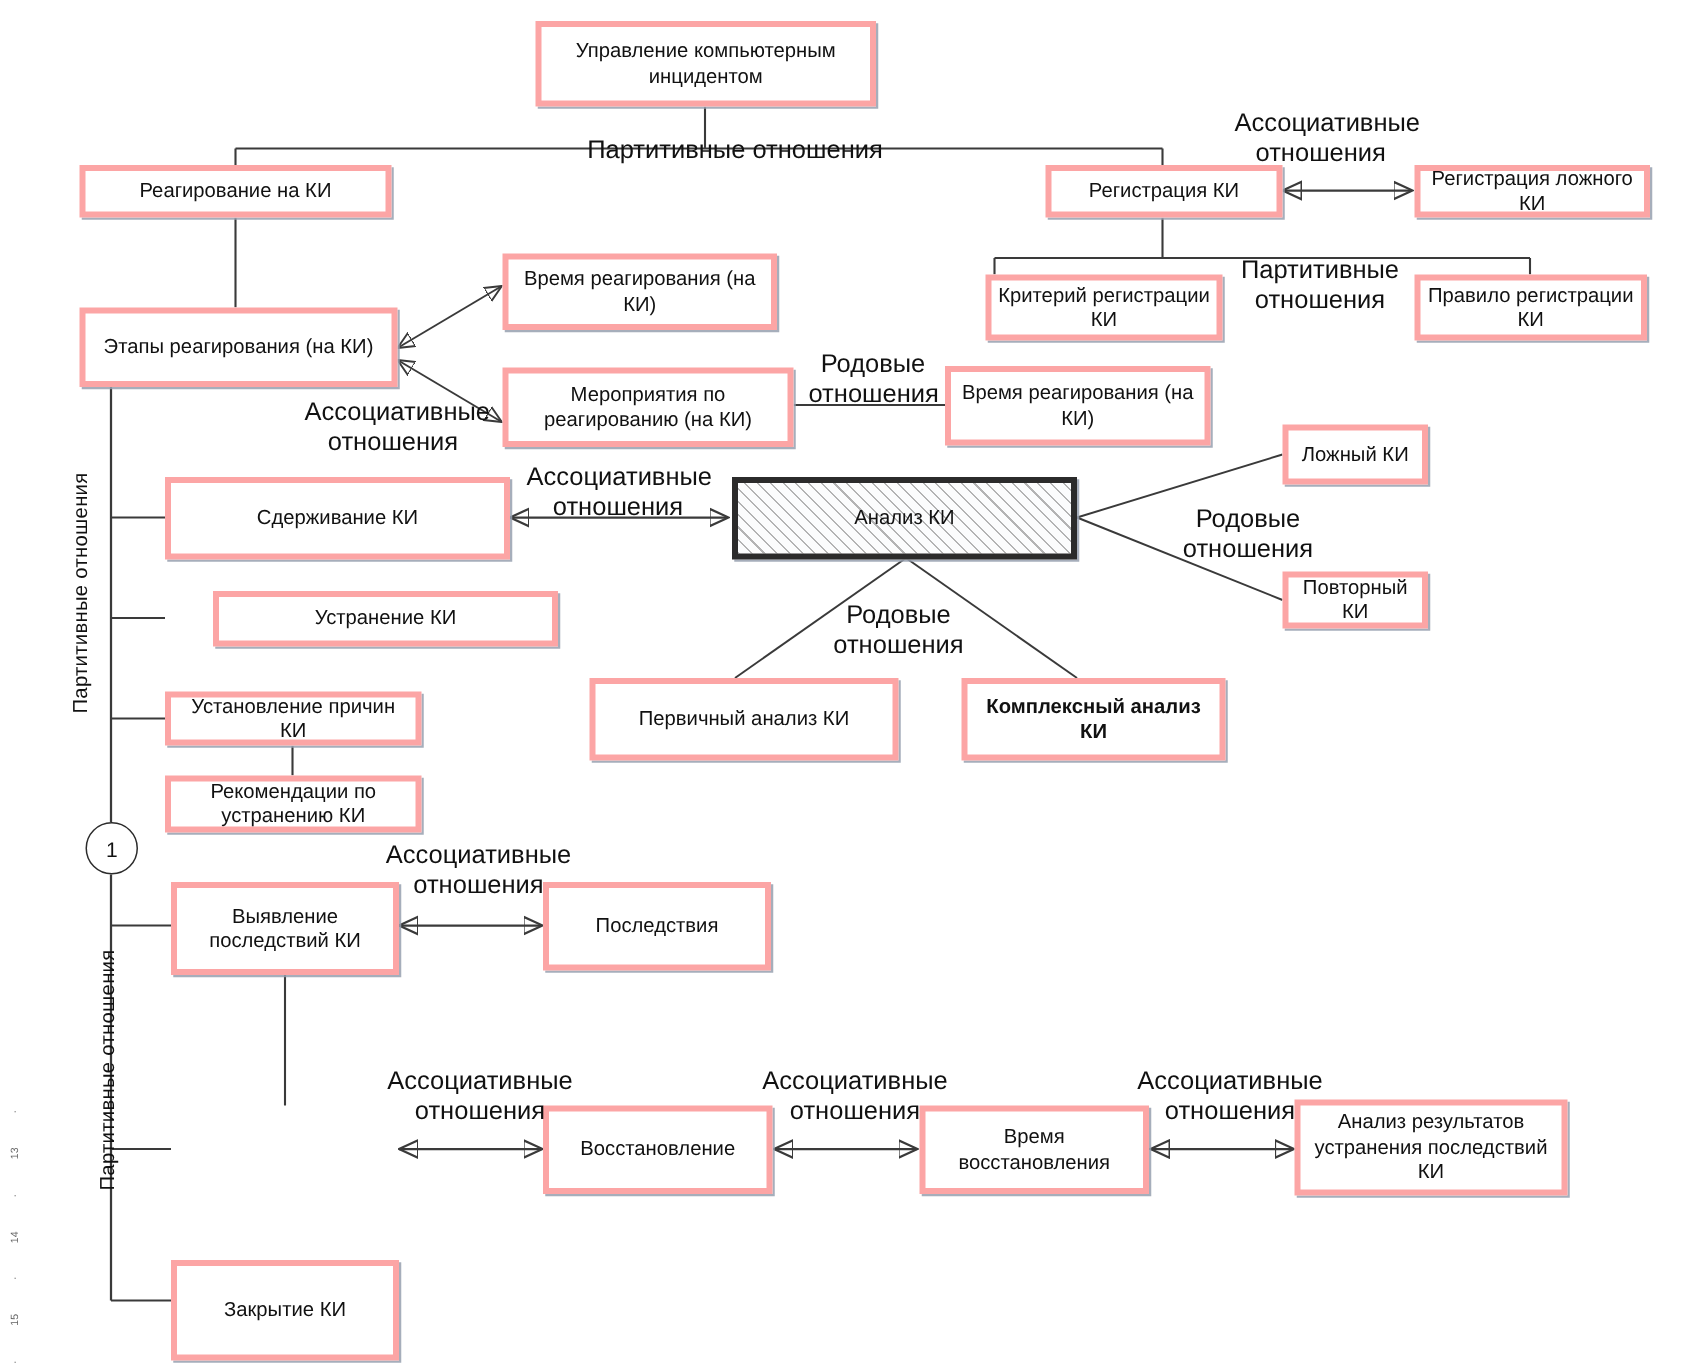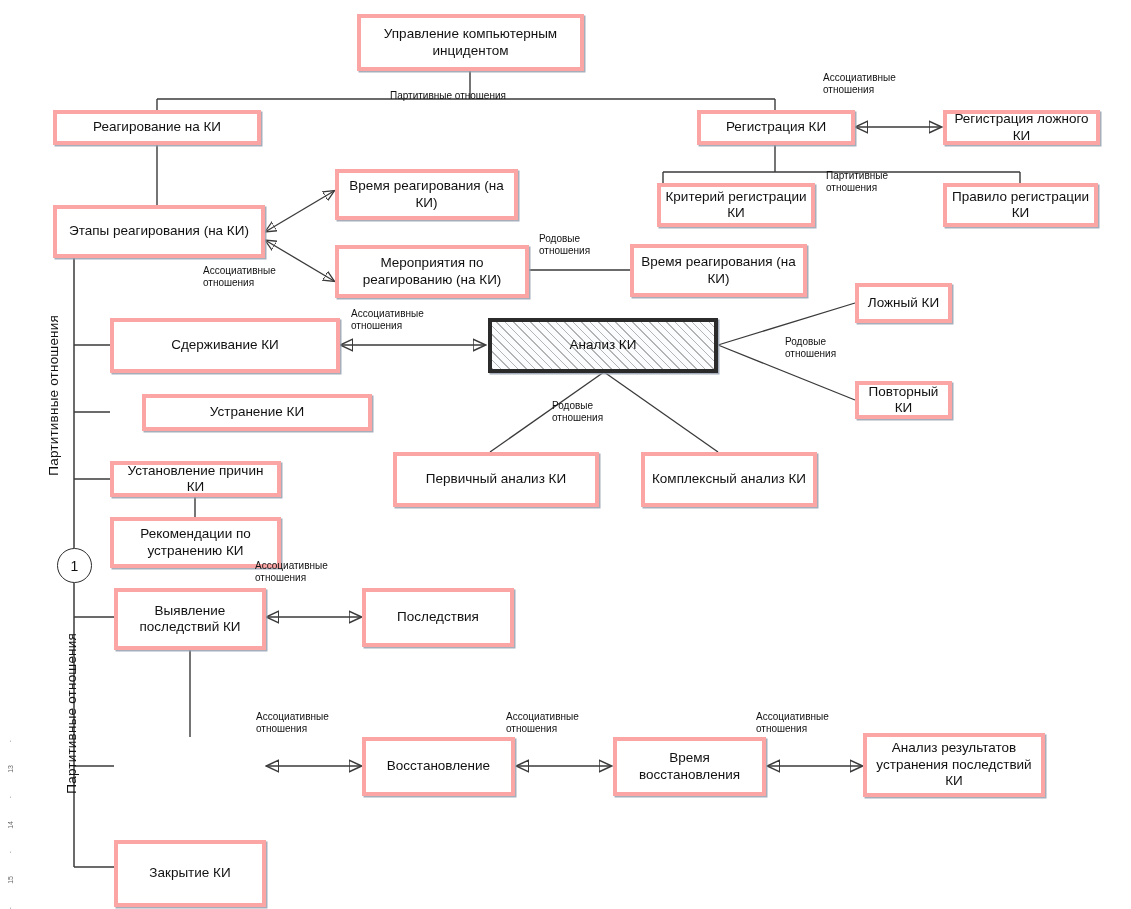--- a/index.html
+++ b/index.html
@@ -16,22 +16,22 @@
   .box.hatch{
     background-color:#fbfcfd;
     background-image:repeating-linear-gradient(45deg,
         rgba(120,120,120,.55) 0px,
         rgba(120,120,120,.55) 1px,
         rgba(255,255,255,0) 1px,
         rgba(255,255,255,0) 6px);
     border-color:#2b2b2b;
   }
   .lbl{
-    position:absolute;font-size:10px;color:#111;line-height:1.2;
-    text-align:left;z-index:7;background:transparent;white-space:pre-line;
+    position:absolute;font-size:17px;color:#111;line-height:1.2;
+    text-align:center;z-index:7;background:transparent;white-space:pre-line;
   }
   .vlbl{
     position:absolute;font-size:13.5px;color:#111;z-index:7;
     writing-mode:vertical-rl;transform:rotate(180deg);white-space:nowrap;
     letter-spacing:.2px;
   }
   .circ{
     position:absolute;box-sizing:border-box;border:1px solid #2b2b2b;
     border-radius:50%;background:#fff;display:flex;align-items:center;
     justify-content:center;font-size:14px;color:#111;z-index:8;
@@ -133,31 +133,31 @@
   <div class="box" style="left:335px;top:245px;width:194px;height:53px;">Мероприятия по реагированию (на КИ)</div>
 
   <div class="box" style="left:630px;top:244px;width:177px;height:53px;">Время реагирования (на КИ)</div>
 
   <div class="box" style="left:110px;top:318px;width:230px;height:55px;">Сдерживание КИ</div>
 
   <div class="box" style="left:110px;top:394px;width:230px;height:37px;margin-left:32px;">Устранение КИ</div>
 
   <div class="box" style="left:110px;top:461px;width:171px;height:36px;">Установление причин КИ</div>
 
-  <div class="box" style="left:110px;top:517px;width:171px;height:51px;">Рекомендации по устранению КИ</div>
+  <div class="box" style="left:110px;top:517px;width:171px;height:38px;">Рекомендации по устранению КИ</div>
 
   <div class="box hatch" style="left:488px;top:318px;width:230px;height:55px;">Анализ КИ</div>
 
   <div class="box" style="left:855px;top:283px;width:97px;height:40px;">Ложный КИ</div>
 
   <div class="box" style="left:855px;top:381px;width:97px;height:38px;">Повторный КИ</div>
 
   <div class="box" style="left:393px;top:452px;width:206px;height:55px;">Первичный анализ КИ</div>
 
-  <div class="box" style="left:641px;top:452px;width:176px;height:55px;">Комплексный анализ КИ</div>
+  <div class="box" style="left:641px;top:452px;width:176px;height:55px;font-weight:bold;">Комплексный анализ КИ</div>
 
   <div class="box" style="left:114px;top:588px;width:152px;height:62px;">Выявление последствий КИ</div>
 
   <div class="box" style="left:362px;top:588px;width:152px;height:59px;">Последствия</div>
 
 
   <div class="box" style="left:362px;top:737px;width:153px;height:59px;">Восстановление</div>
 
   <div class="box" style="left:613px;top:737px;width:153px;height:59px;">Время восстановления</div>
 

